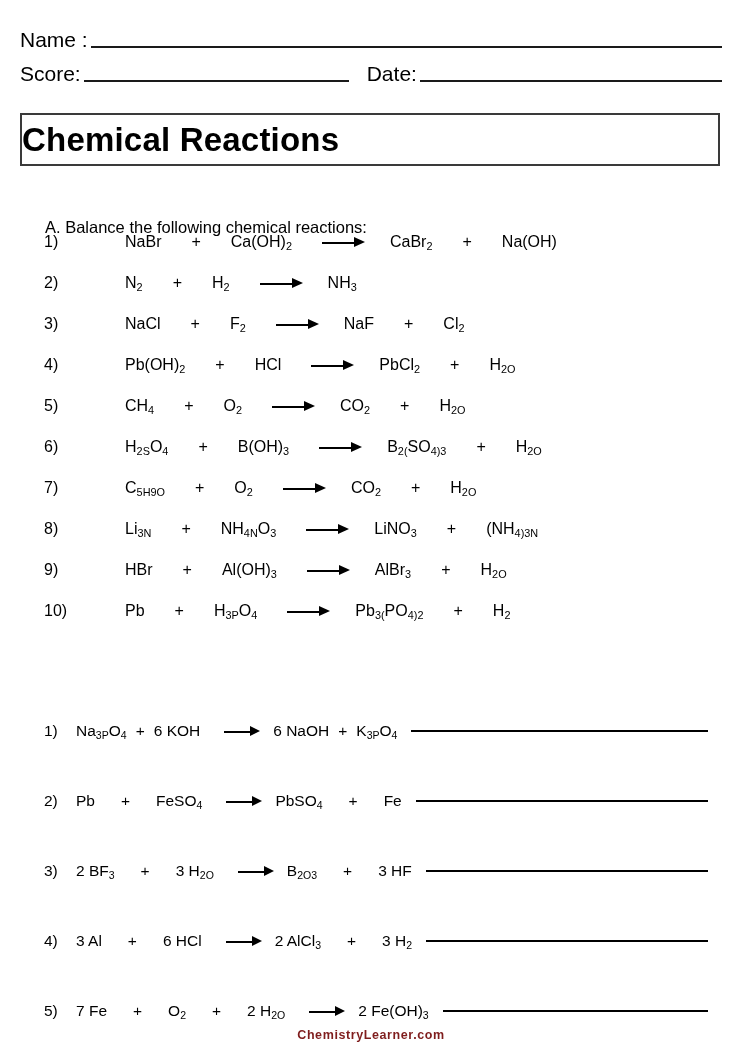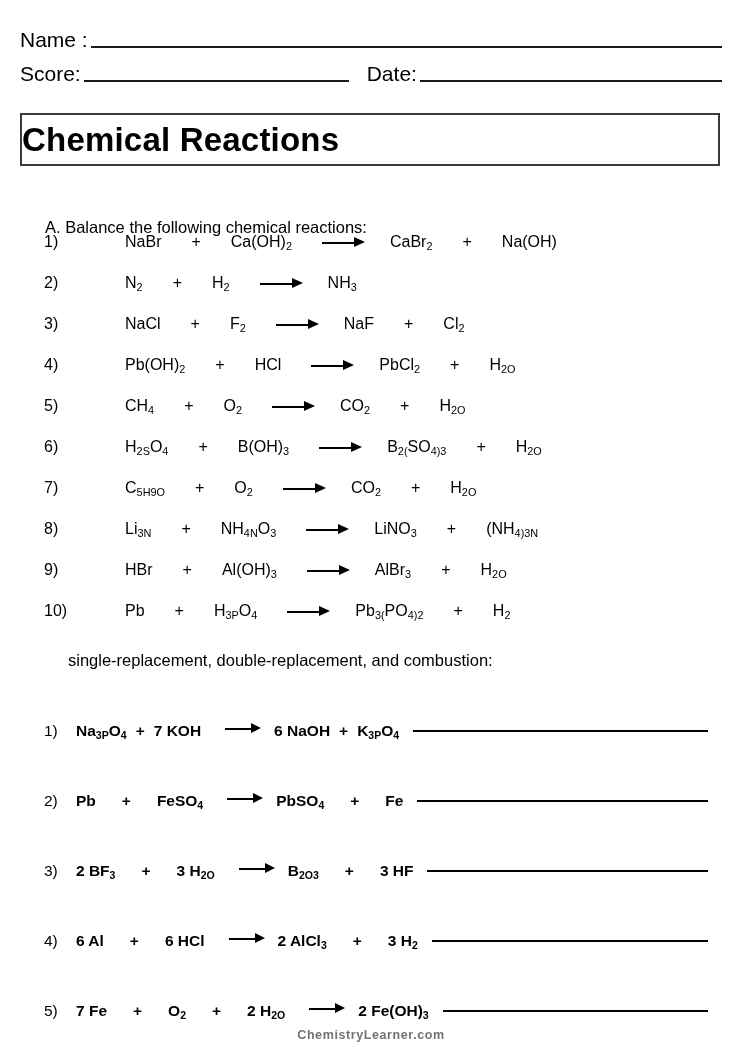--- a/index.html
+++ b/index.html
@@ -174,22 +174,22 @@
     align-items: center;
   }
   .eqB .num {
     width: 32px;
     flex: 0 0 32px;
     white-space: nowrap;
   }
   .eqB .body {
     flex: 0 0 auto;
     display: flex;
-    white-space: nowrap;
-    font-weight: bold;
+    align-items: center;
+    white-space: nowrap;
   }
   .eqB .ansline {
     flex: 1 1 auto;
     border-bottom: 2px solid #000;
     height: 0;
     margin-left: 14px;
     margin-right: 16px;
     margin-bottom: 1px;
   }
   .gapXS { display: inline-block; width: 9px; }
@@ -225,21 +225,21 @@
 
   
   .footer {
     position: absolute;
     left: 0;
     top: 1028px;
     width: 742px;
     text-align: center;
     font-size: 12.5px;
     letter-spacing: 0.6px;
-    color: #737373;
+    color: #7f1d1d;
     font-weight: bold;
   }
 </style>
 </head>
 <body>
 
 <div class="hdr">
   <div class="hdr-row">
     <span class="hdr-label">Name :</span>
     <span class="rule"></span>
@@ -431,32 +431,31 @@
         <span class="tok">Pb<sub>3</sub><sub>(</sub>PO<sub>4</sub><sub>)</sub><sub>2</sub></span>
         <span class="gapM"></span>
         <span class="tok">+</span>
         <span class="gapM"></span>
         <span class="tok">H<sub>2</sub></span>
       </span>
     </div>
   </div>
 
 <div class="sec-b-head">
-  <span class="l2">single-replacement, double-replacement, and combustion:</span>
 </div>
 
 <div id="sectionB">
     <div class="eqB" style="top: 719px;">
       <span class="num">1)</span>
       <span class="body">
         <span class="tok">Na<sub>3</sub><sub>P</sub>O<sub>4</sub></span>
         <span class="gapXS"></span>
         <span class="tok">+</span>
         <span class="gapXS"></span>
-        <span class="tok">7 KOH</span>
+        <span class="tok">6 KOH</span>
         <span class="gapB"></span>
         <span class="arrowB"></span>
         <span class="gapXS"></span>
         <span class="tok">6 NaOH</span>
         <span class="gapXS"></span>
         <span class="tok">+</span>
         <span class="gapXS"></span>
         <span class="tok">K<sub>3</sub><sub>P</sub>O<sub>4</sub></span>
       </span>
       <span class="ansline"></span>
@@ -495,21 +494,21 @@
         <span class="gapBL"></span>
         <span class="tok">+</span>
         <span class="gapBL"></span>
         <span class="tok">3 HF</span>
       </span>
       <span class="ansline"></span>
     </div>
     <div class="eqB" style="top: 929px;">
       <span class="num">4)</span>
       <span class="body">
-        <span class="tok">6 Al</span>
+        <span class="tok">3 Al</span>
         <span class="gapBL"></span>
         <span class="tok">+</span>
         <span class="gapBL"></span>
         <span class="tok">6 HCl</span>
         <span class="gapB"></span>
         <span class="arrowB"></span>
         <span class="gapXS"></span>
         <span class="tok">2 AlCl<sub>3</sub></span>
         <span class="gapBL"></span>
         <span class="tok">+</span>

